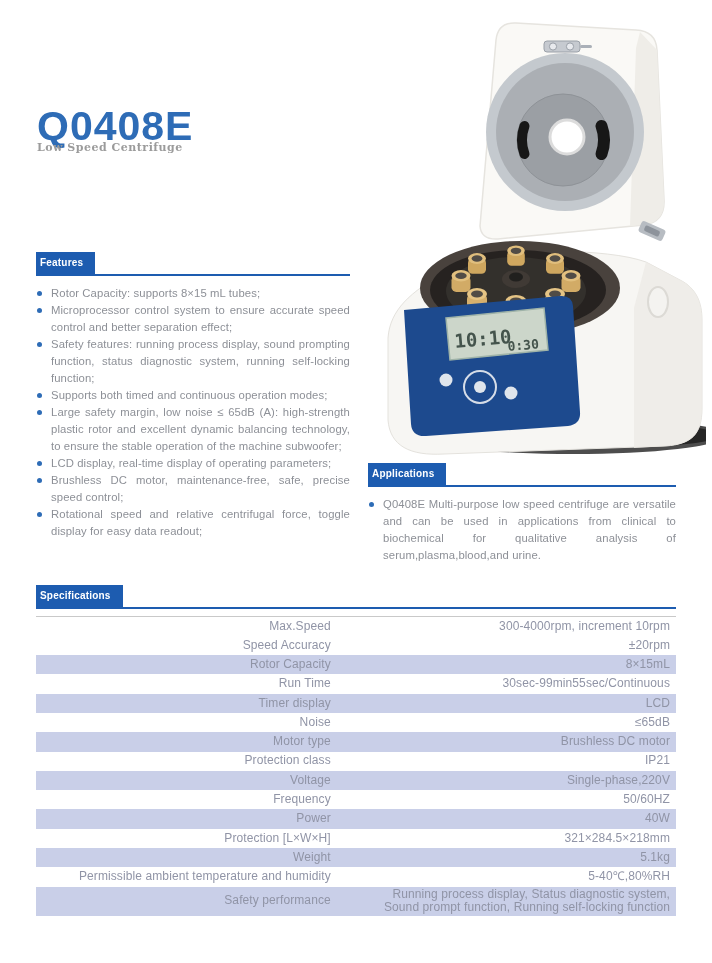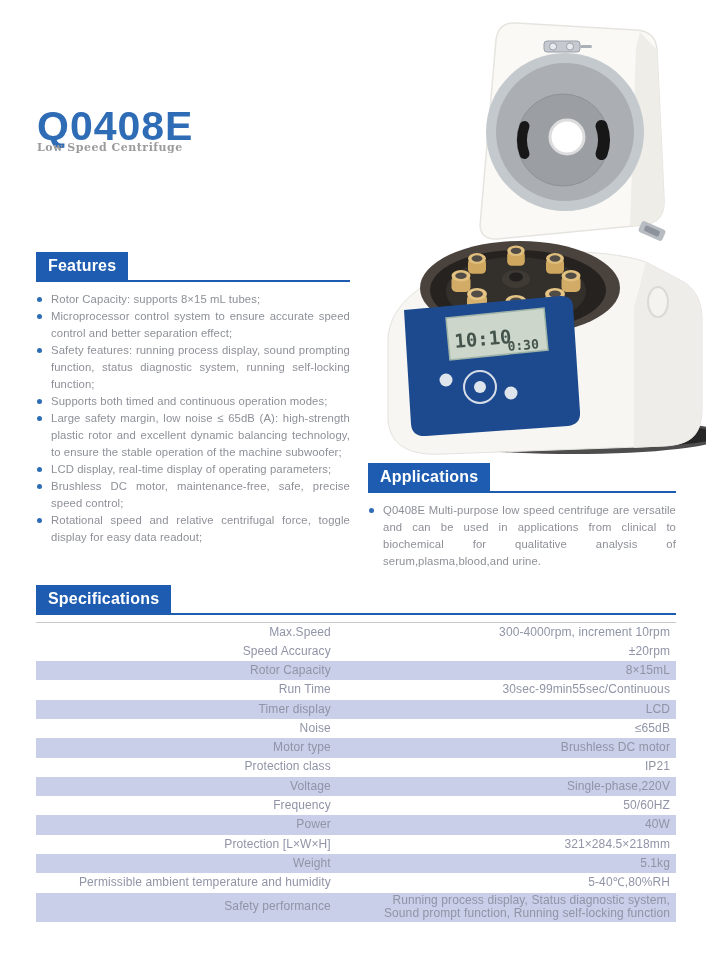--- a/index.html
+++ b/index.html
@@ -16,21 +16,21 @@
 
   
   .title{position:absolute;left:37px;top:103px;font-size:41px;font-weight:700;
          color:var(--title-blue,#2e6cb6);letter-spacing:1px;}
   .subtitle{position:absolute;left:37px;top:141px;font-family:"DejaVu Serif",serif;
             font-size:11px;font-weight:700;color:#9b9b9b;letter-spacing:.5px;}
 
   
   .sec-head{border-bottom:2px solid var(--accent-blue,#1d5cb0);line-height:0;}
   .sec-badge{display:inline-block;background:var(--accent-blue,#1d5cb0);color:#fff;
-             font-size:16px;font-weight:700;line-height:1;padding:6px 12px 6px 12px;
+             font-size:10px;font-weight:700;line-height:1;padding:6px 12px 6px 4px;
              letter-spacing:.2px;}
 
   
   .features{position:absolute;left:36px;top:252px;width:314px;}
   .applications{position:absolute;left:368px;top:463px;width:308px;}
   ul.bullets{list-style:none;margin-top:9px;}
   ul.bullets li{position:relative;padding-left:15px;font-size:11.3px;line-height:17px;
                 color:var(--body-text,#8d9097);text-align:justify;letter-spacing:.1px;}
   ul.bullets li .dot{position:absolute;left:1px;top:6px;width:5px;height:5px;border-radius:50%;
                      background:var(--title-blue,#2e6cb6);}

